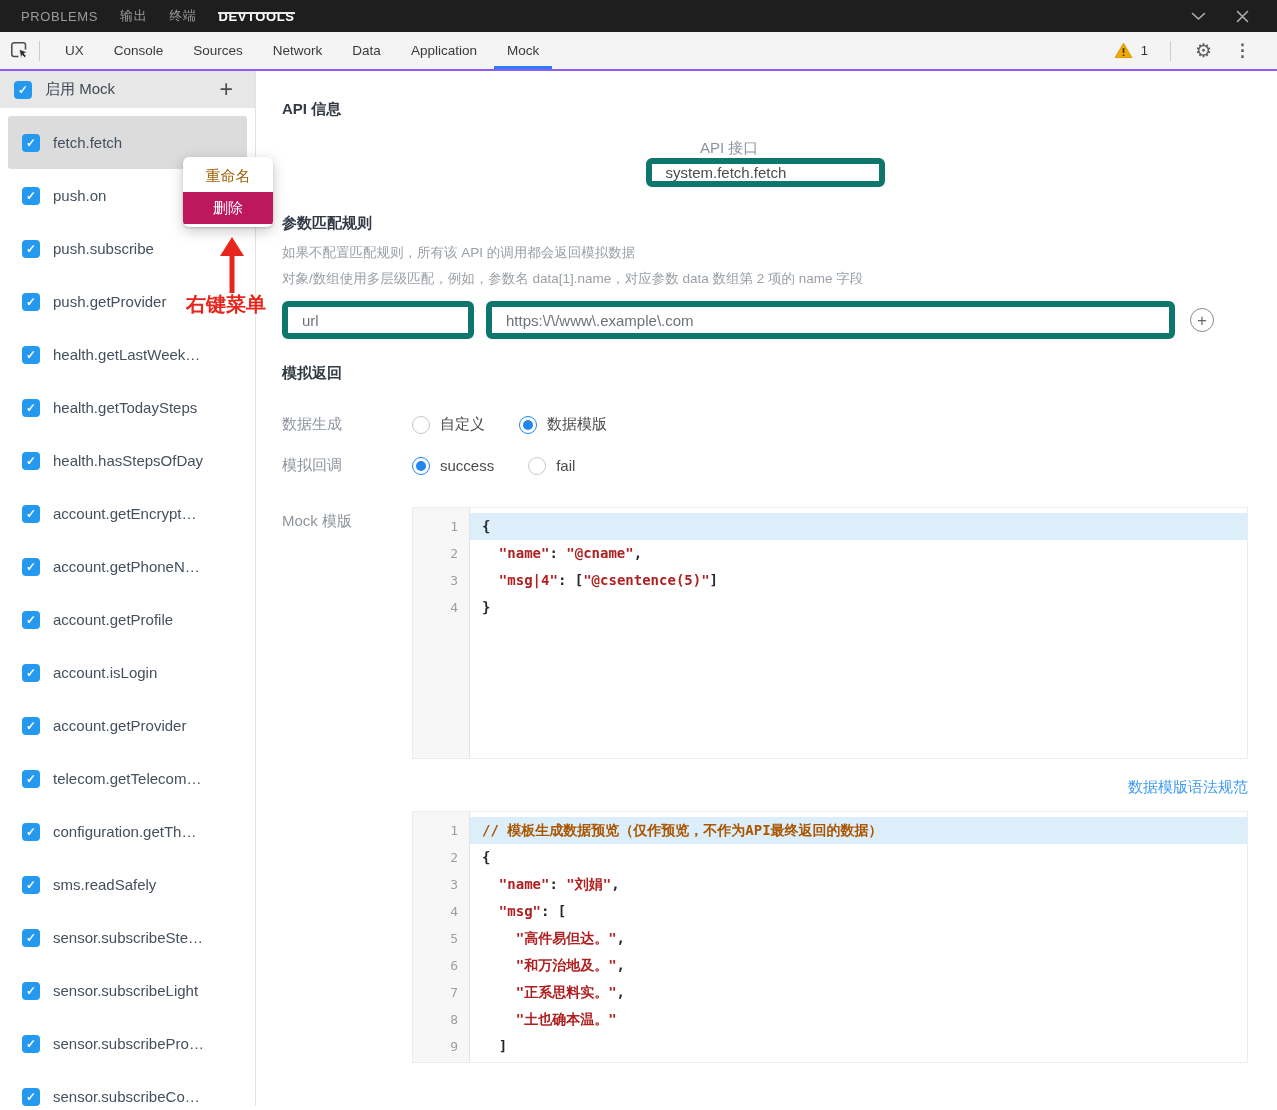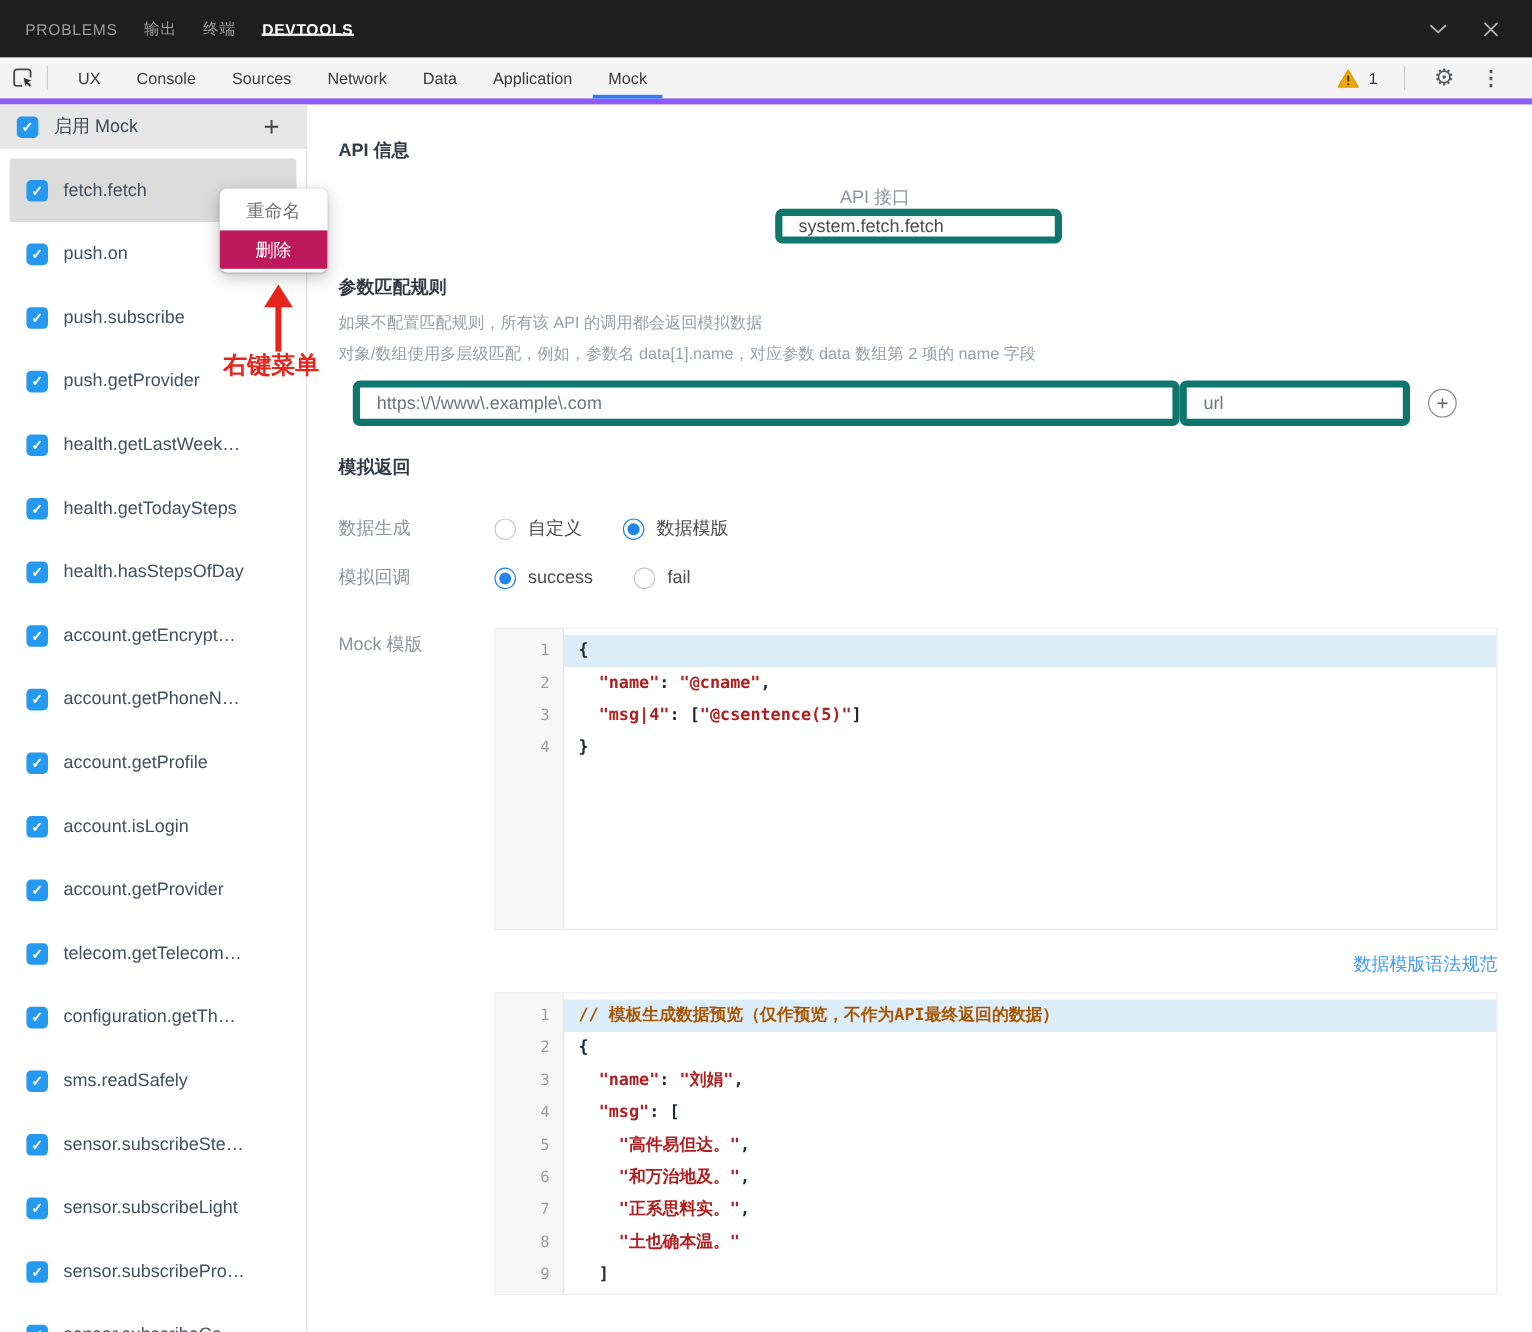--- a/index.html
+++ b/index.html
@@ -1,29 +1,29 @@
 <!DOCTYPE html>
 <html><head>
 <meta charset="utf-8">
 <style>
   * { box-sizing: border-box; margin: 0; padding: 0; }
   html,body { width:1277px; height:1110px; overflow:hidden; background:#fff;
     font-family:"Liberation Sans",sans-serif; }
 
   
-  .titlebar { height:48px; background:#1e1e1e; display:flex; align-items:center; padding:16px 10px; }
+  .titlebar { height:32px; background:#1e1e1e; display:flex; align-items:center; padding:16px 10px; }
   .tb-tabs { display:flex; height:100%; }
   .tb-tab { color:#9b9b9b; font-size:13px; letter-spacing:.6px; margin:0 11px; height:100%;
     display:flex; align-items:center; position:relative; cursor:pointer; }
   .tb-tab.active { color:#fff; font-weight:bold; }
   .tb-tab.active::after { content:''; position:absolute; left:0; right:0; bottom:2px; height:2px; background:#e8e8e8; }
   .tb-right { margin-left:auto; display:flex; align-items:center; gap:30px; padding-right:18px; }
 
   
-  .toolbar { height:39px; background:#f4f4f4; border-bottom:5px solid #8b5cf6;
+  .toolbar { height:39px; background:#f4f4f4; border-bottom:2px solid #8b5cf6;
     display:flex; align-items:center; padding:0 10px; }
   .tool-divider { width:1px; height:20px; background:#cccccc; margin:0 10px; }
   .tool-tabs { display:flex; height:100%; }
   .tool-tab { font-size:13.5px; color:#3a3a3a; padding:0 15px; height:100%;
     display:flex; align-items:center; position:relative; cursor:pointer; }
   .tool-tab.active::after { content:''; position:absolute; left:2px; right:2px; bottom:0; height:3px; background:#2d7ff9; }
   .tool-right { margin-left:auto; display:flex; align-items:center; gap:8px; padding-right:8px; }
   .warn-count { font-size:13px; color:#333; margin-right:4px; }
   .gear { font-size:19px; color:#5a5e62; line-height:1; margin:0 6px; }
   .kebab { font-size:17px; color:#5a5e62; font-weight:bold; line-height:1; margin:0 8px; }
@@ -41,21 +41,21 @@
   .sb-item { height:53px; display:flex; align-items:center; gap:13px; margin:0 8px; padding:0 14px;
     border-radius:3px; cursor:pointer; }
   .sb-item.selected { background:#dcdcdc; }
   .sb-label { font-size:15px; color:#45505e; white-space:nowrap; }
   .cbx { width:18px; height:18px; background:#2599f0; border-radius:4px; color:#fff; flex-shrink:0;
     font-size:12px; font-weight:bold; display:flex; align-items:center; justify-content:center; }
 
   
   .ctx-menu { position:absolute; left:183px; top:157px; width:90px; background:#fff; border-radius:6px;
     box-shadow:0 1px 2px rgba(0,0,0,.18), 0 4px 14px rgba(0,0,0,.22); z-index:20; padding:3px 0; overflow:hidden; }
-  .ctx-item { height:32px; display:flex; align-items:center; justify-content:center; font-size:15px; color:#737373; cursor:pointer; }
+  .ctx-item { height:32px; display:flex; align-items:center; justify-content:center; font-size:15px; color:#a16207; cursor:pointer; }
   .ctx-item.active { background:#be185d; color:#fff; }
   .ctx-arrow { position:absolute; left:219px; top:236px; z-index:20; }
   .ctx-note { position:absolute; left:186px; top:291px; z-index:20; font-size:20px; font-weight:bold; color:#e8251d; }
 
   
   .section-heading { font-size:15px; font-weight:600; color:#333a45; }
   .h-api { margin-top:29px; }
   .h-match { margin-top:27px; }
   .h-return { margin-top:25px; }
   .form-row { display:flex; align-items:center; }
@@ -244,22 +244,22 @@
       <input class="inp inp-api" value="system.fetch.fetch" style="">
     </div>
 
     <div class="section-heading h-match">参数匹配规则</div>
     <div class="desc">
       <div>如果不配置匹配规则，所有该 API 的调用都会返回模拟数据</div>
       <div>对象/数组使用多层级匹配，例如，参数名 data[1].name，对应参数 data 数组第 2 项的 name 字段</div>
     </div>
 
     <div class="form-row row-param">
+      <input class="inp inp-param-name" value="url" style="">
       <input class="inp inp-param-value" value="https:\/\/www\.example\.com" style="">
-      <input class="inp inp-param-name" value="url" style="">
       <span class="plus-circle">+</span>
     </div>
 
     <div class="section-heading h-return">模拟返回</div>
 
     <div class="form-row row-radio2">
       <span class="form-label">数据生成</span>
       <div style="display:flex">
           <label class="radio-opt">
             <span class="radio"></span>

